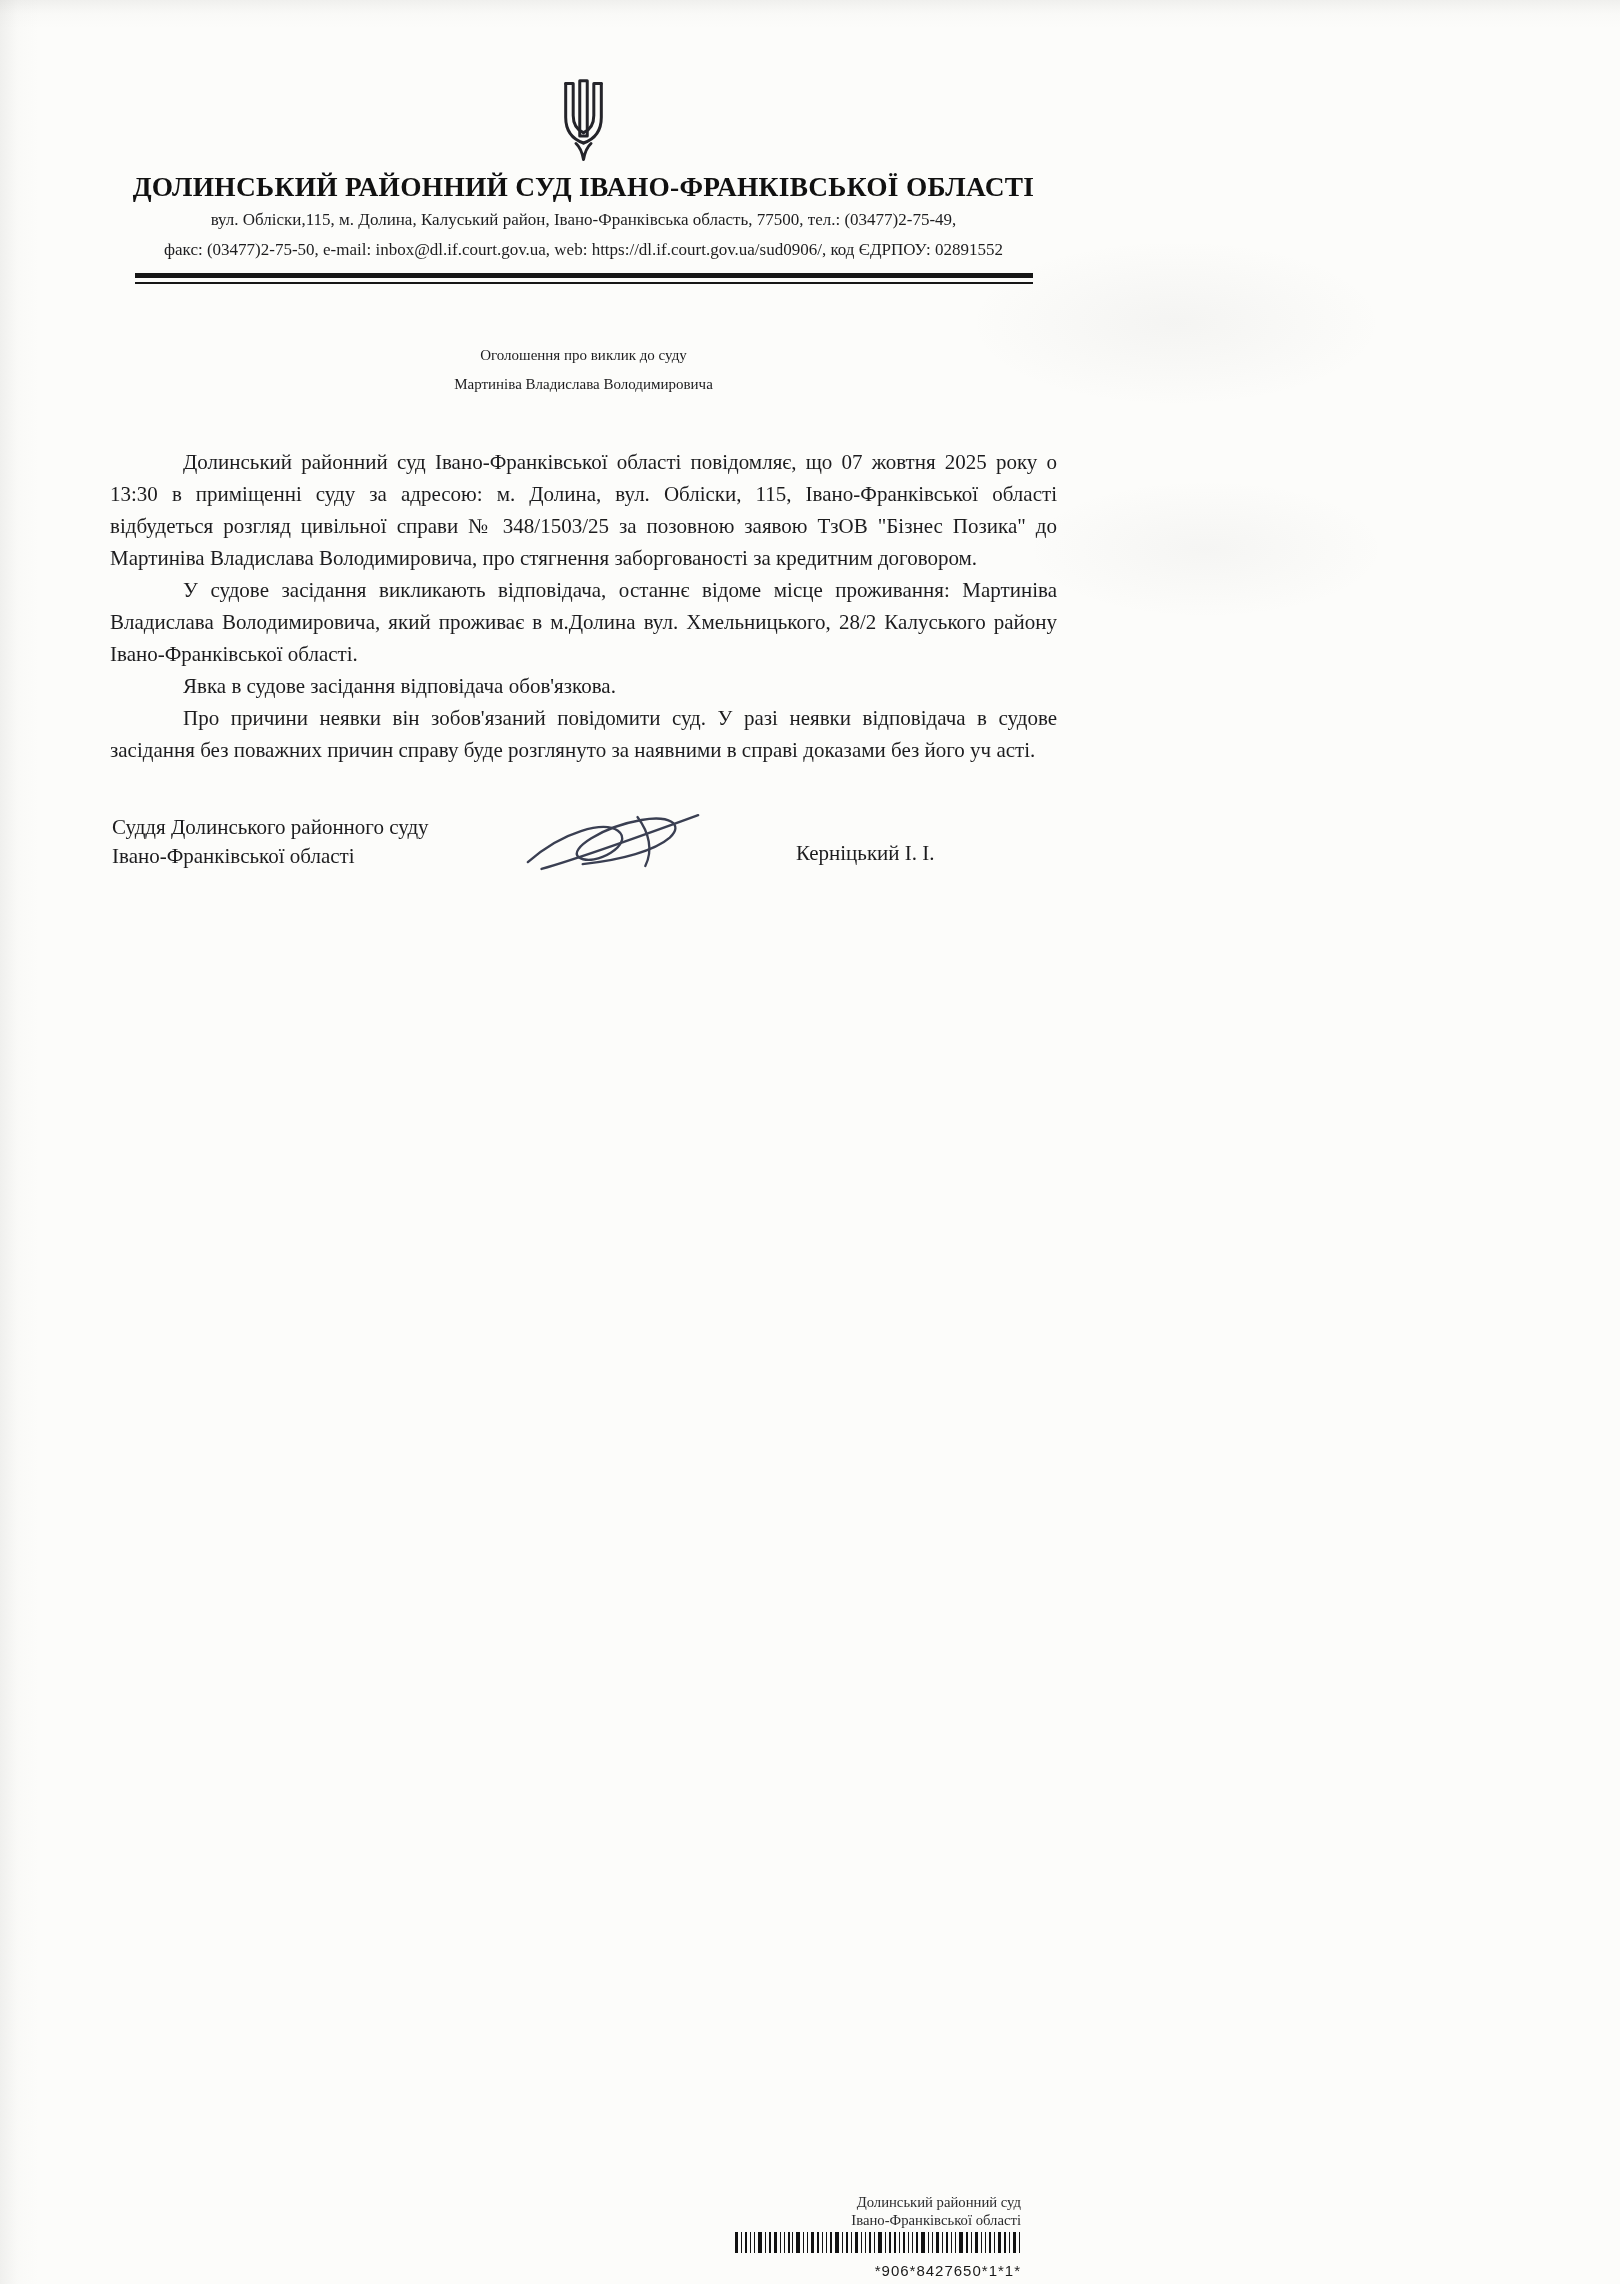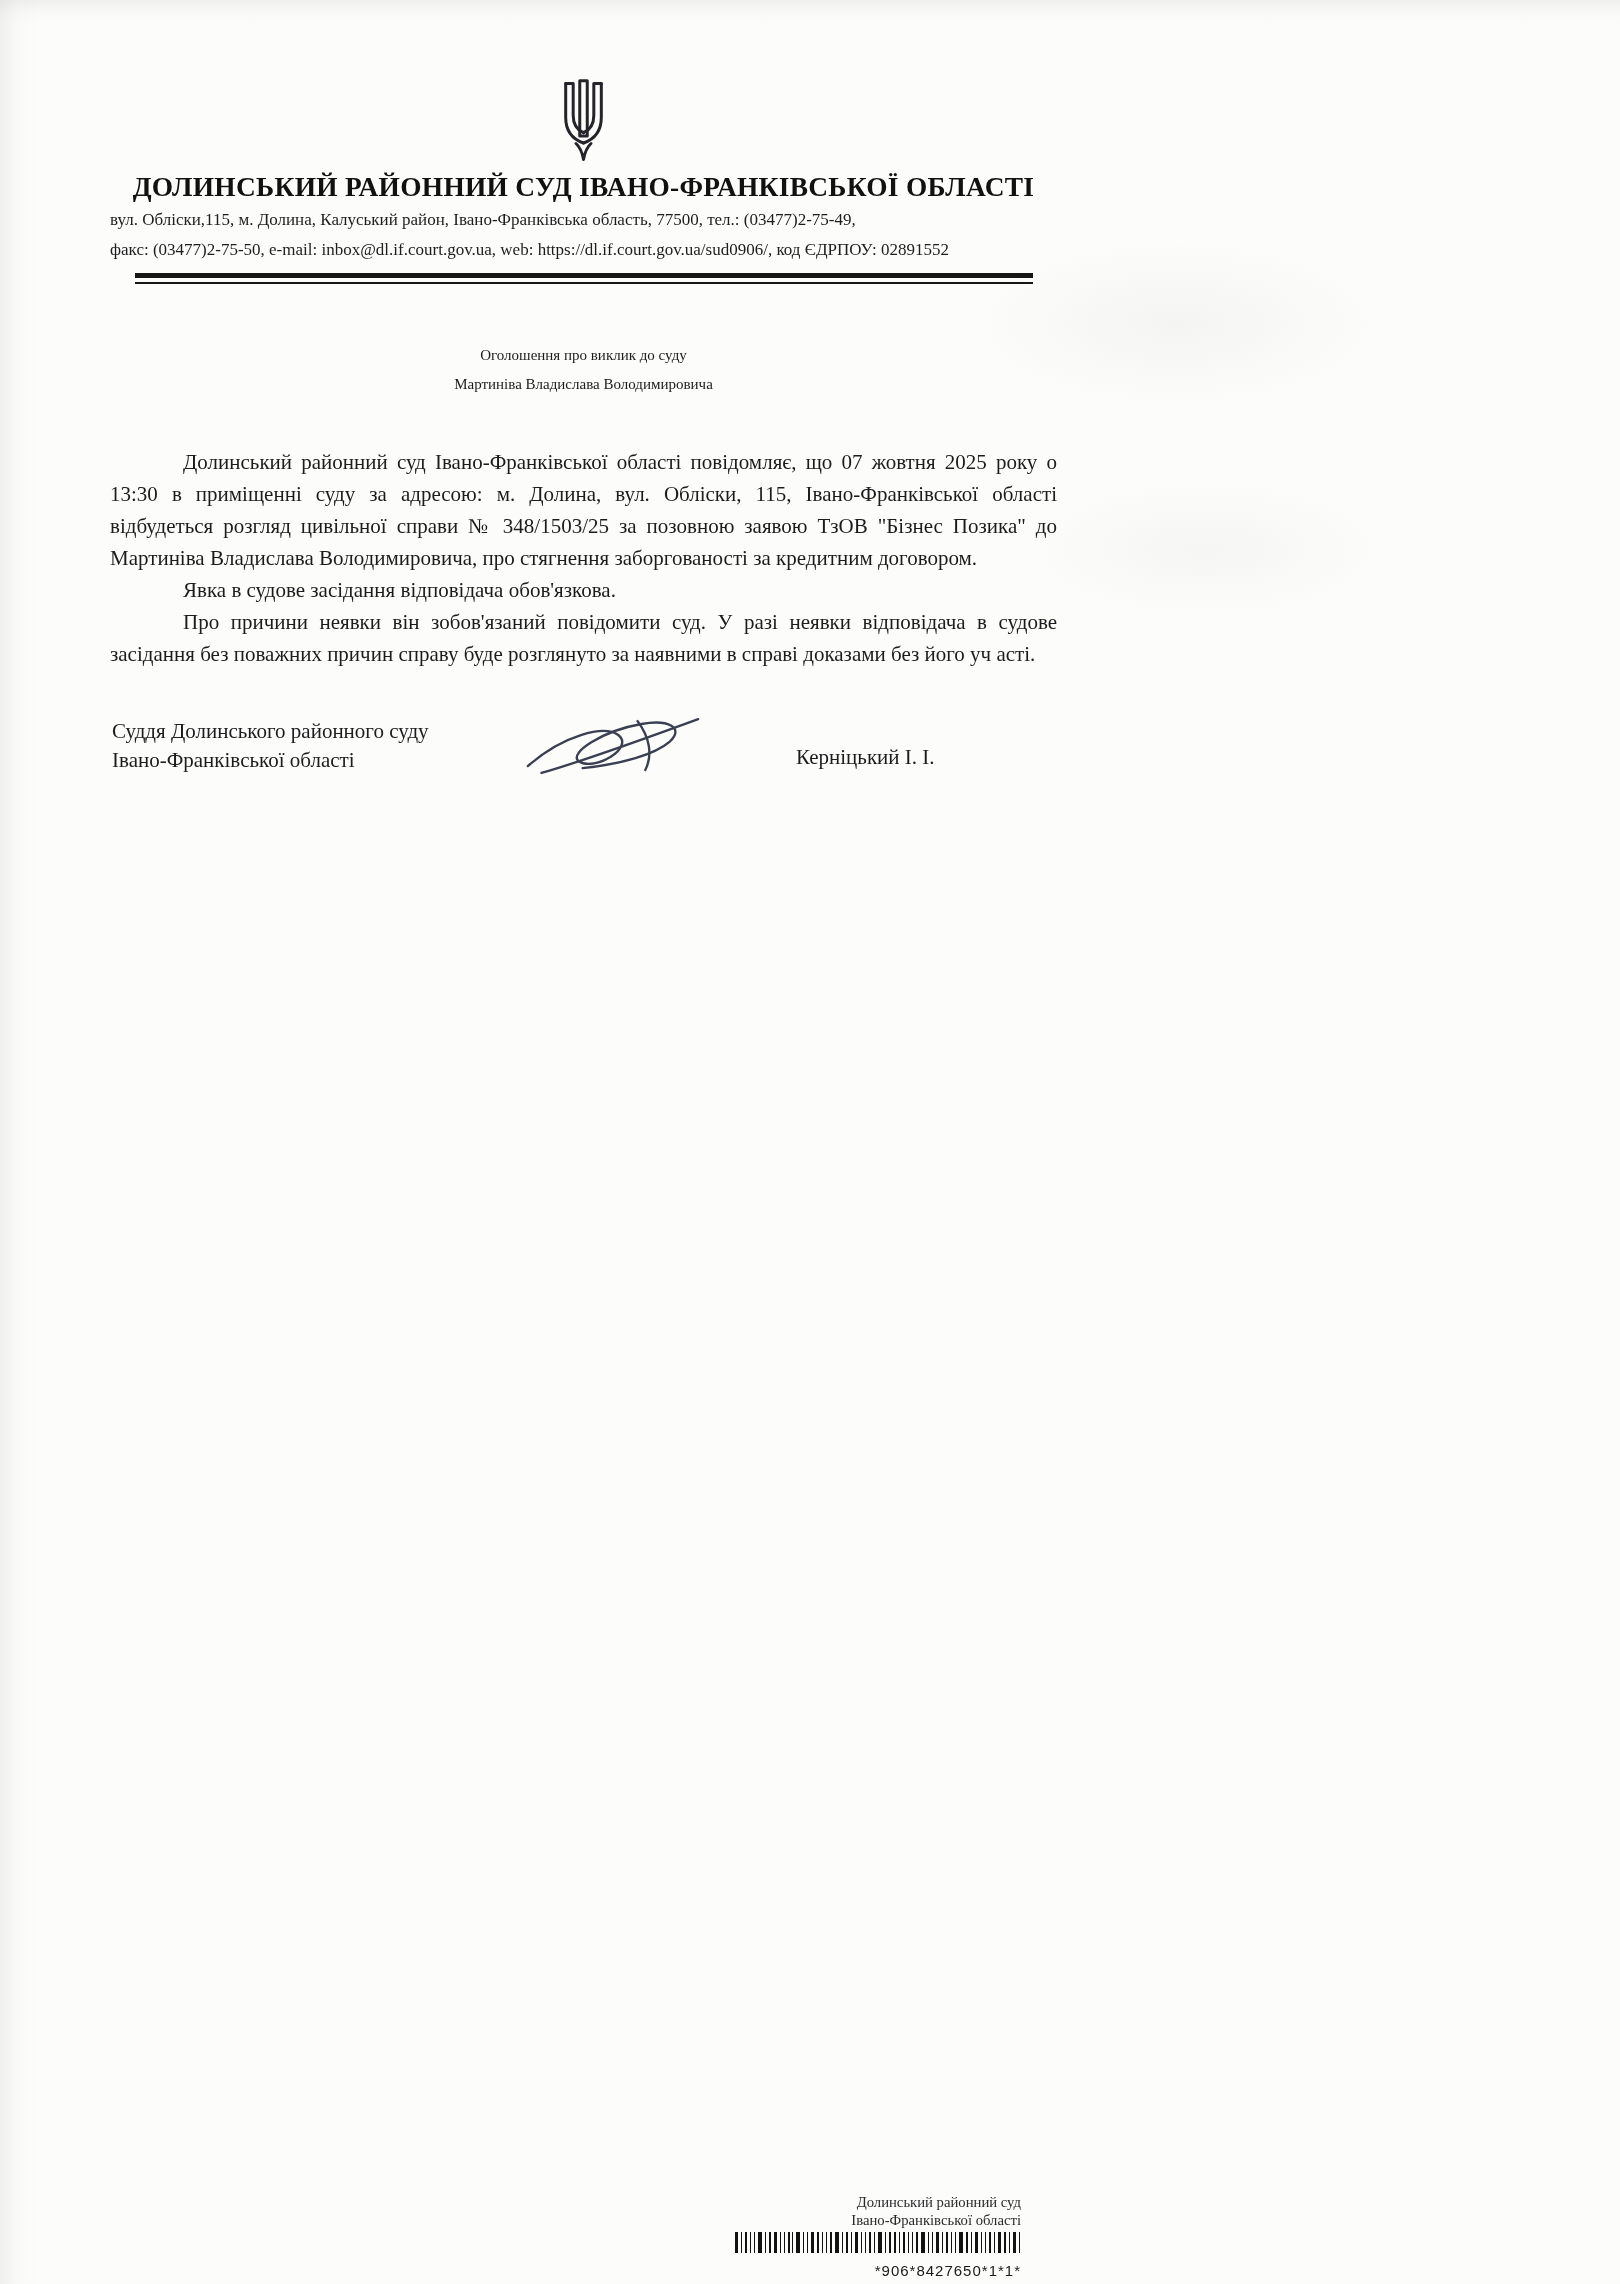--- a/index.html
+++ b/index.html
@@ -16,21 +16,21 @@
       #fcfcfa;
     overflow:hidden;
     font-family:"Liberation Serif","DejaVu Serif",serif;
     color:#1c1c1e;
   }
   .content { position:absolute; left:110px; top:0; width:947px; }
 
   
   .emblem { display:block; margin:76px auto 5.9px auto; }
   .court-name { text-align:center; font-weight:bold; font-size:27.4px; letter-spacing:0.3px; color:#111; }
-  .addr { font-size:17px; line-height:26.5px; margin-top:3.9px; color:#1d1d1f; }
+  .addr { text-align:center; font-size:17px; line-height:26.5px; margin-top:3.9px; color:#1d1d1f; }
   .addr .u { }
   .rule { margin:9.8px 24.5px 0 24.5px; border-top:5.9px solid #161616; border-bottom:2px solid #161616; height:10.8px; }
 
   
   .doc-title { text-align:center; font-size:15px; line-height:29px; margin-top:57px; }
   .paras { margin-top:47px; font-size:21px; line-height:32px; text-align:justify; }
   .paras p { text-indent:73px; }
 
   
   .sig-row { position:relative; margin-top:47px; height:88px; font-size:21px; line-height:29px; }
@@ -68,20 +68,21 @@
       <div class="rule"></div>
     </div>
 
     <div class="doc-title">
       <div>Оголошення про виклик до суду</div>
       <div>Мартиніва Владислава Володимировича</div>
     </div>
 
     <div class="paras">
       <p>Долинський районний суд Івано-Франківської області повідомляє, що 07 жовтня 2025 року о 13:30 в приміщенні суду за адресою: м. Долина, вул. Обліски, 115, Івано-Франківської області відбудеться розгляд цивільної справи № 348/1503/25 за позовною заявою ТзОВ "Бізнес Позика" до Мартиніва Владислава Володимировича,  про стягнення заборгованості за кредитним договором.</p>
+      <p>У судове засідання викликають відповідача, останнє відоме місце проживання:  Мартиніва Владислава Володимировича, який проживає в м.Долина вул. Хмельницького, 28/2 Калуського району Івано-Франківської області.</p>
       <p>Явка в судове засідання відповідача  обов'язкова.</p>
       <p>Про причини неявки він зобов'язаний повідомити суд. У разі неявки відповідача в судове засідання без поважних причин справу буде розглянуто за наявними в справі доказами без його уч асті.</p>
     </div>
 
     <div class="sig-row">
       <div class="sig-left">
         <div>Суддя Долинського районного суду</div>
         <div>Івано-Франківської області</div>
       </div>
       <svg class="sig-scribble" viewBox="0 0 190 74" width="186" height="73" aria-hidden="true">

